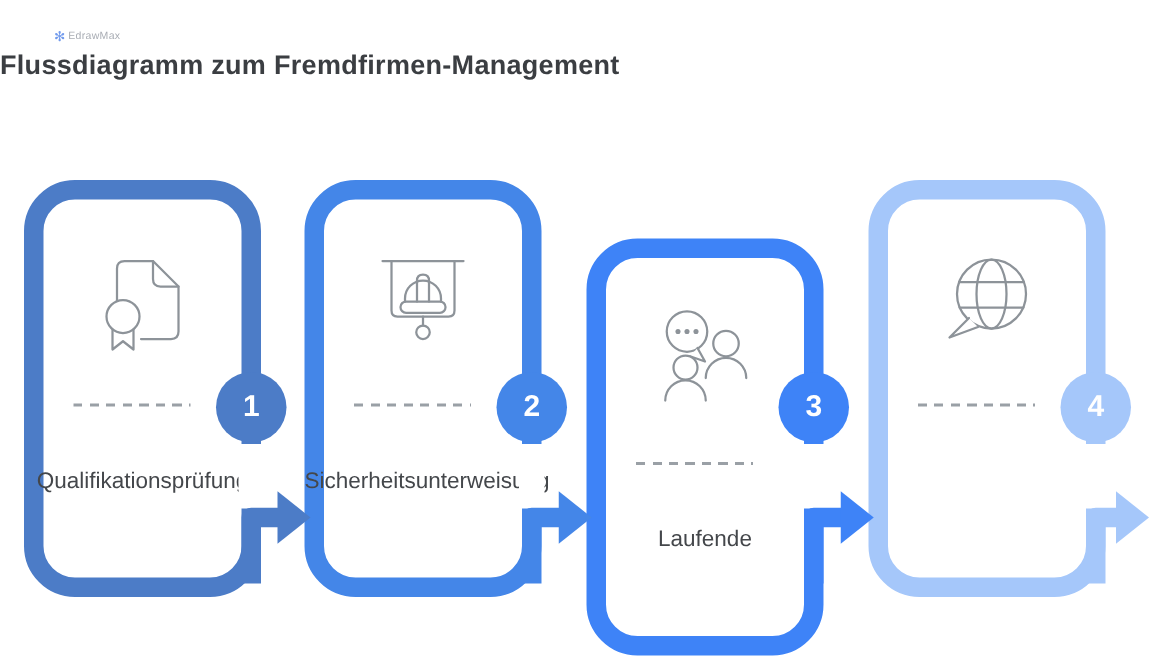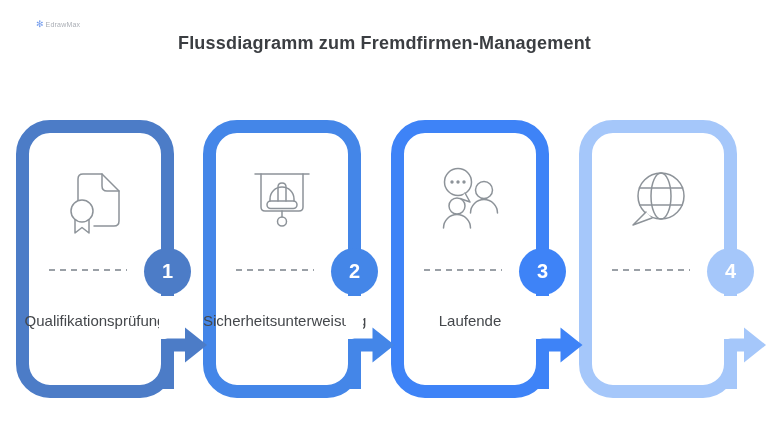--- a/index.html
+++ b/index.html
@@ -7,21 +7,21 @@
     width:769px;height:447px;position:relative;overflow:hidden;
     background:#ffffff;
     font-family:"Liberation Sans","DejaVu Sans",sans-serif;
   }
   
   .wm{position:absolute;left:36px;top:20px;display:flex;align-items:center;gap:2px;opacity:.8;}
   .wm-icon{font-size:9px;color:#4f82e8;line-height:1;}
   .wm-text{font-size:7px;color:#9398a1;letter-spacing:.2px;}
   
   .title{
-    position:absolute;top:33px;left:0;right:0;text-align:center;
+    position:absolute;top:33px;left:0;right:0;
     font-size:18px;font-weight:bold;color:#3b3e42;letter-spacing:.2px;
   }
   
   .card{
     position:absolute;top:120px;width:158px;height:278px;box-sizing:border-box;
     border:13px solid var(--c);border-radius:34px;background:#fff;
   }
   .icon{position:absolute;top:29px;left:50%;transform:translateX(-50%);width:76px;height:76px;}
   .icon svg{display:block;}
   .dashes{
@@ -83,21 +83,21 @@
       <path d="M38 49 v6"></path>
       <circle cx="38" cy="59.5" r="4.5"></circle>
     </svg>
   </div>
   <div class="dashes"></div>
   <div class="label nowrap">
     <span>Sicherheitsunterweisung</span>
   </div>
 </div>
 
-<div class="card" style="left: 391px; --c: #3e83f7;">
+<div class="card" style="left: 391px; margin-top: 39px; --c: #3e83f7;">
   <div class="icon">
     <svg width="76" height="76" viewBox="0 0 76 76" fill="none" stroke="#8d9399" stroke-width="1.5" stroke-linecap="round" stroke-linejoin="round">
       <circle cx="26" cy="20" r="13.5"></circle>
       <path d="M33 31 l5 9 -10 -3.5" fill="#fff"></path>
       <circle cx="20" cy="20" r="1.7" fill="#8d9399" stroke="none"></circle>
       <circle cx="26" cy="20" r="1.7" fill="#8d9399" stroke="none"></circle>
       <circle cx="32" cy="20" r="1.7" fill="#8d9399" stroke="none"></circle>
       <circle cx="52" cy="28" r="8.5"></circle>
       <path d="M38.5 51 a13.5 13.5 0 0 1 27 0"></path>
       <circle cx="25" cy="44" r="8" fill="#fff"></circle>

